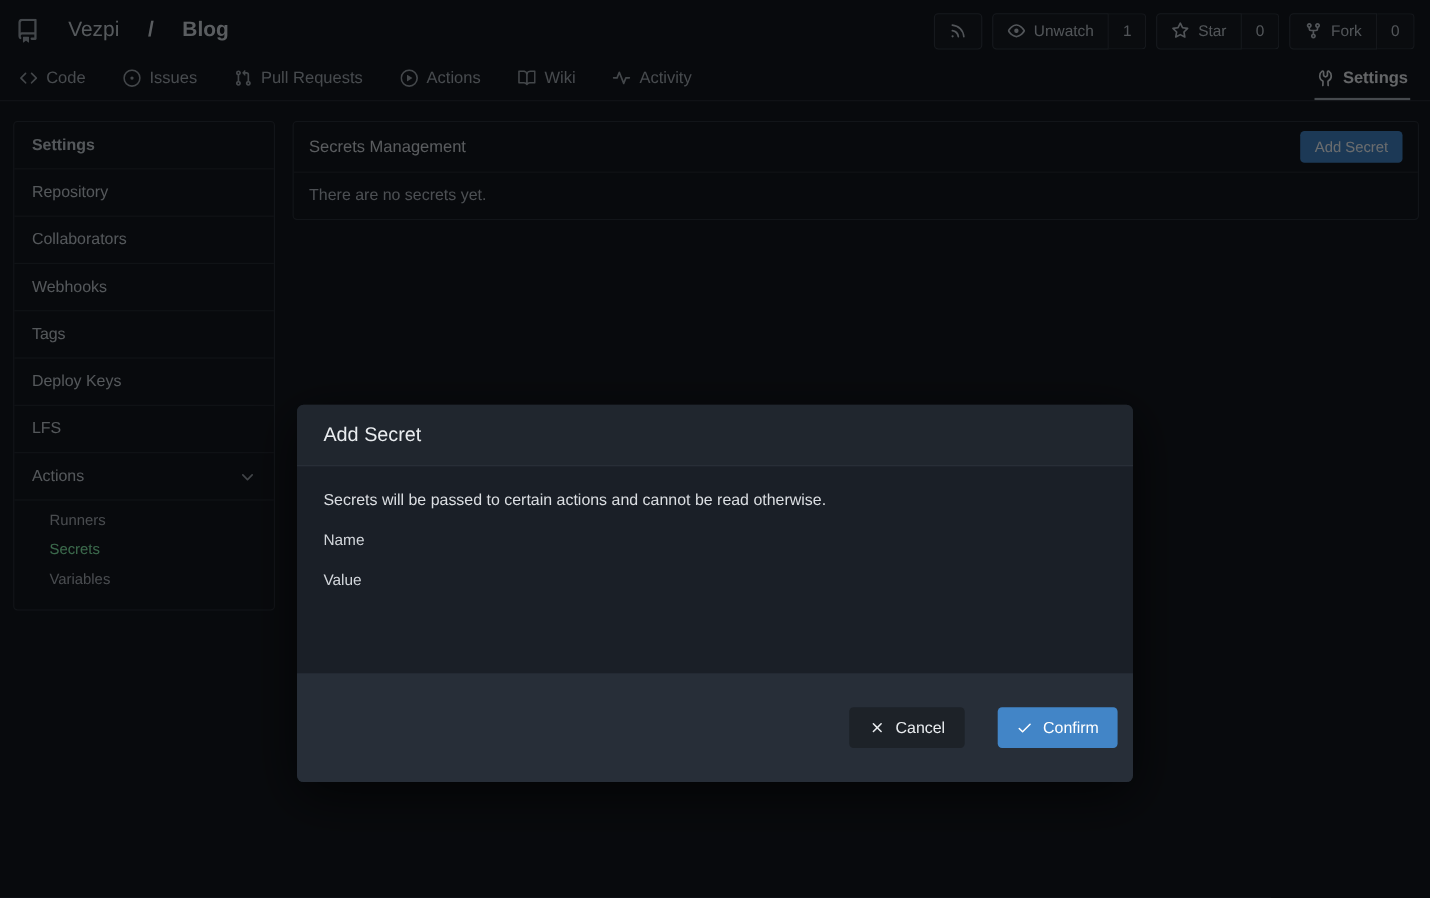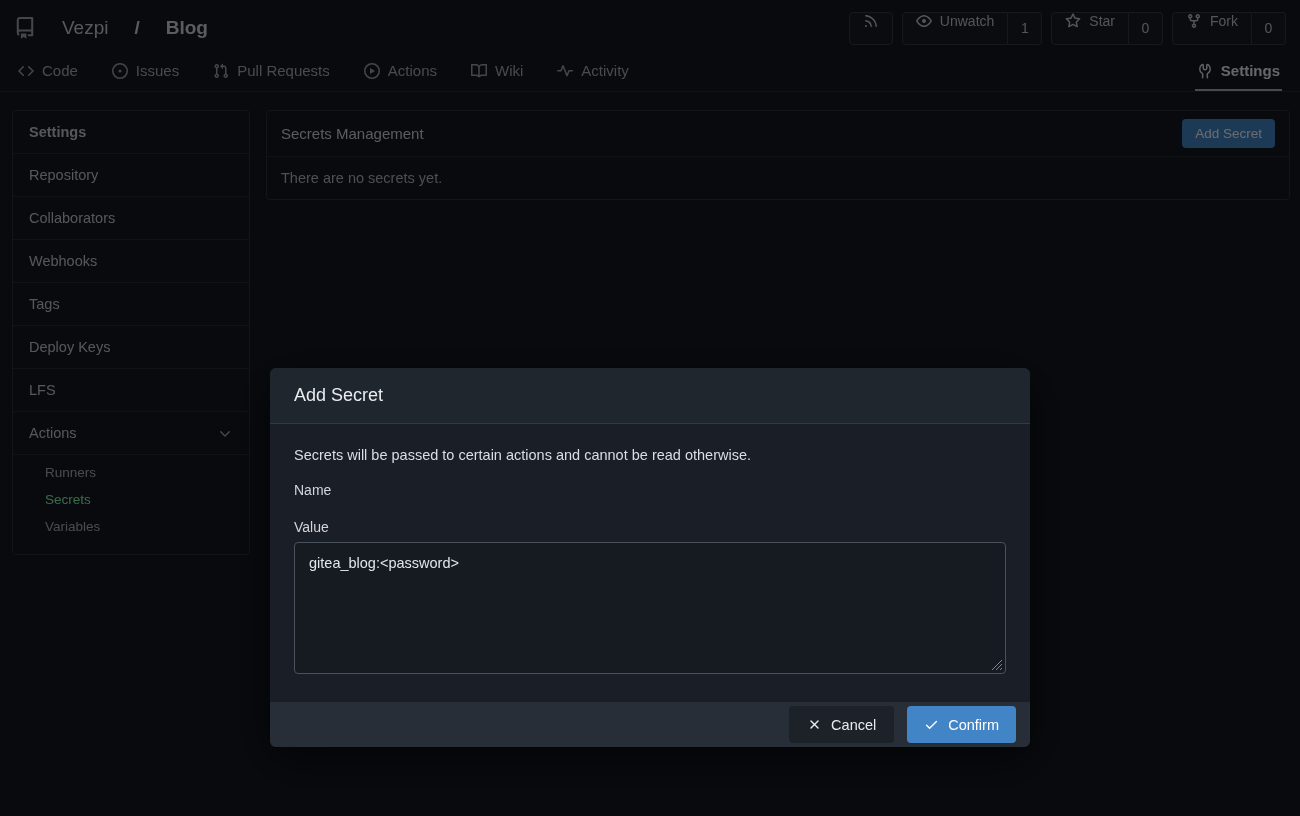--- a/index.html
+++ b/index.html
@@ -17,21 +17,21 @@
     display: flex; align-items: center; justify-content: space-between;
     padding: 10px 14px 6px 14px; height: 52px;
   }
   .repo-title { display: flex; align-items: center; gap: 26px; font-size: 19px; color: #c9d1d9; }
   .repo-title .icon { color: #9aa3ab; }
   .repo-owner { font-weight: 400; color: #c4ccd3; }
   .repo-sep { font-weight: 700; color: #cdd4db; }
   .repo-name { font-weight: 700; color: #cdd4db; }
   .repo-actions { display: flex; align-items: stretch; gap: 9px; }
   .hbtn {
-    display: flex; align-items: flex-start; gap: 8px;
+    display: flex; align-items: center; gap: 8px;
     background: #171c23; border: 1px solid #333a43; border-radius: 4px;
     color: #bac2ca; font-size: 14px; padding: 0 13px; height: 33px; cursor: pointer;
   }
   .btn-group { display: flex; align-items: stretch; }
   .btn-group .hbtn { border-radius: 4px 0 0 4px; }
   .btn-count {
     display: flex; align-items: center; justify-content: center;
     background: #171c23; border: 1px solid #333a43; border-left: none;
     border-radius: 0 4px 4px 0; min-width: 34px; padding: 0 10px;
     font-size: 14px; color: #bac2ca; cursor: pointer;
@@ -109,21 +109,21 @@
   .textarea-wrap { position: relative; }
   .text-area {
     width: 100%; height: 132px; background: #161b22;
     border: 1px solid #4a525c; border-radius: 4px;
     padding: 10px 14px; font-size: 14.5px; color: #e3e6ea;
     font-family: inherit; outline: none; resize: none; line-height: 1.4;
   }
   .resize-grip { position: absolute; right: 3px; bottom: 7px; color: #7c848d; cursor: nwse-resize; }
   .modal-actions {
     background: #272e38; border-radius: 0 0 6px 6px;
-    padding: 4px 14px; display: flex; justify-content: flex-end; gap: 13px;
+    padding: 31px 14px; display: flex; justify-content: flex-end; gap: 30px; margin-top: 46px;
   }
   .btn-cancel {
     display: flex; align-items: center; gap: 9px;
     background: #1d2228; color: #e9ecef; border: none; border-radius: 4px;
     height: 37px; padding: 0 18px; font-size: 14.5px; cursor: pointer;
     font-family: inherit;
   }
   .btn-confirm {
     display: flex; align-items: center; gap: 9px;
     background: #4285c7; color: #ffffff; border: none; border-radius: 4px;
@@ -304,32 +304,20 @@
 </div>
 
 <div class="overlay"></div>
 
 <div class="modal">
   <div class="modal-header">Add Secret</div>
   <div class="modal-body">
     <p class="modal-desc">Secrets will be passed to certain actions and cannot be read otherwise.</p>
     <label class="field-label">Name</label>
     <label class="field-label field-gap">Value</label>
-    <div class="textarea-wrap">
-      <textarea class="text-area" style="">gitea_blog:&lt;password&gt;</textarea>
-      <span class="resize-grip">
-        <svg width="12" height="12" viewBox="0 0 12 12">
-            <g stroke="currentColor" stroke-width="1">
-              <line x1="11" y1="1" x2="1" y2="11"></line>
-              <line x1="11" y1="5" x2="5" y2="11"></line>
-              <line x1="11" y1="9" x2="9" y2="11"></line>
-            </g>
-          </svg>
-      </span>
-    </div>
   </div>
   <div class="modal-actions">
     <button class="btn-cancel">
       <span class="icon">
         <svg width="15" height="15" viewBox="0 0 16 16" fill="currentColor">
             <path fill-rule="evenodd" d="M3.72 3.72a.75.75 0 011.06 0L8 6.94l3.22-3.22a.75.75 0 111.06 1.06L9.06 8l3.22 3.22a.75.75 0 11-1.06 1.06L8 9.06l-3.22 3.22a.75.75 0 01-1.06-1.06L6.94 8 3.72 4.78a.75.75 0 010-1.06z"></path>
           </svg>
       </span>
       <span>Cancel</span>
     </button>

